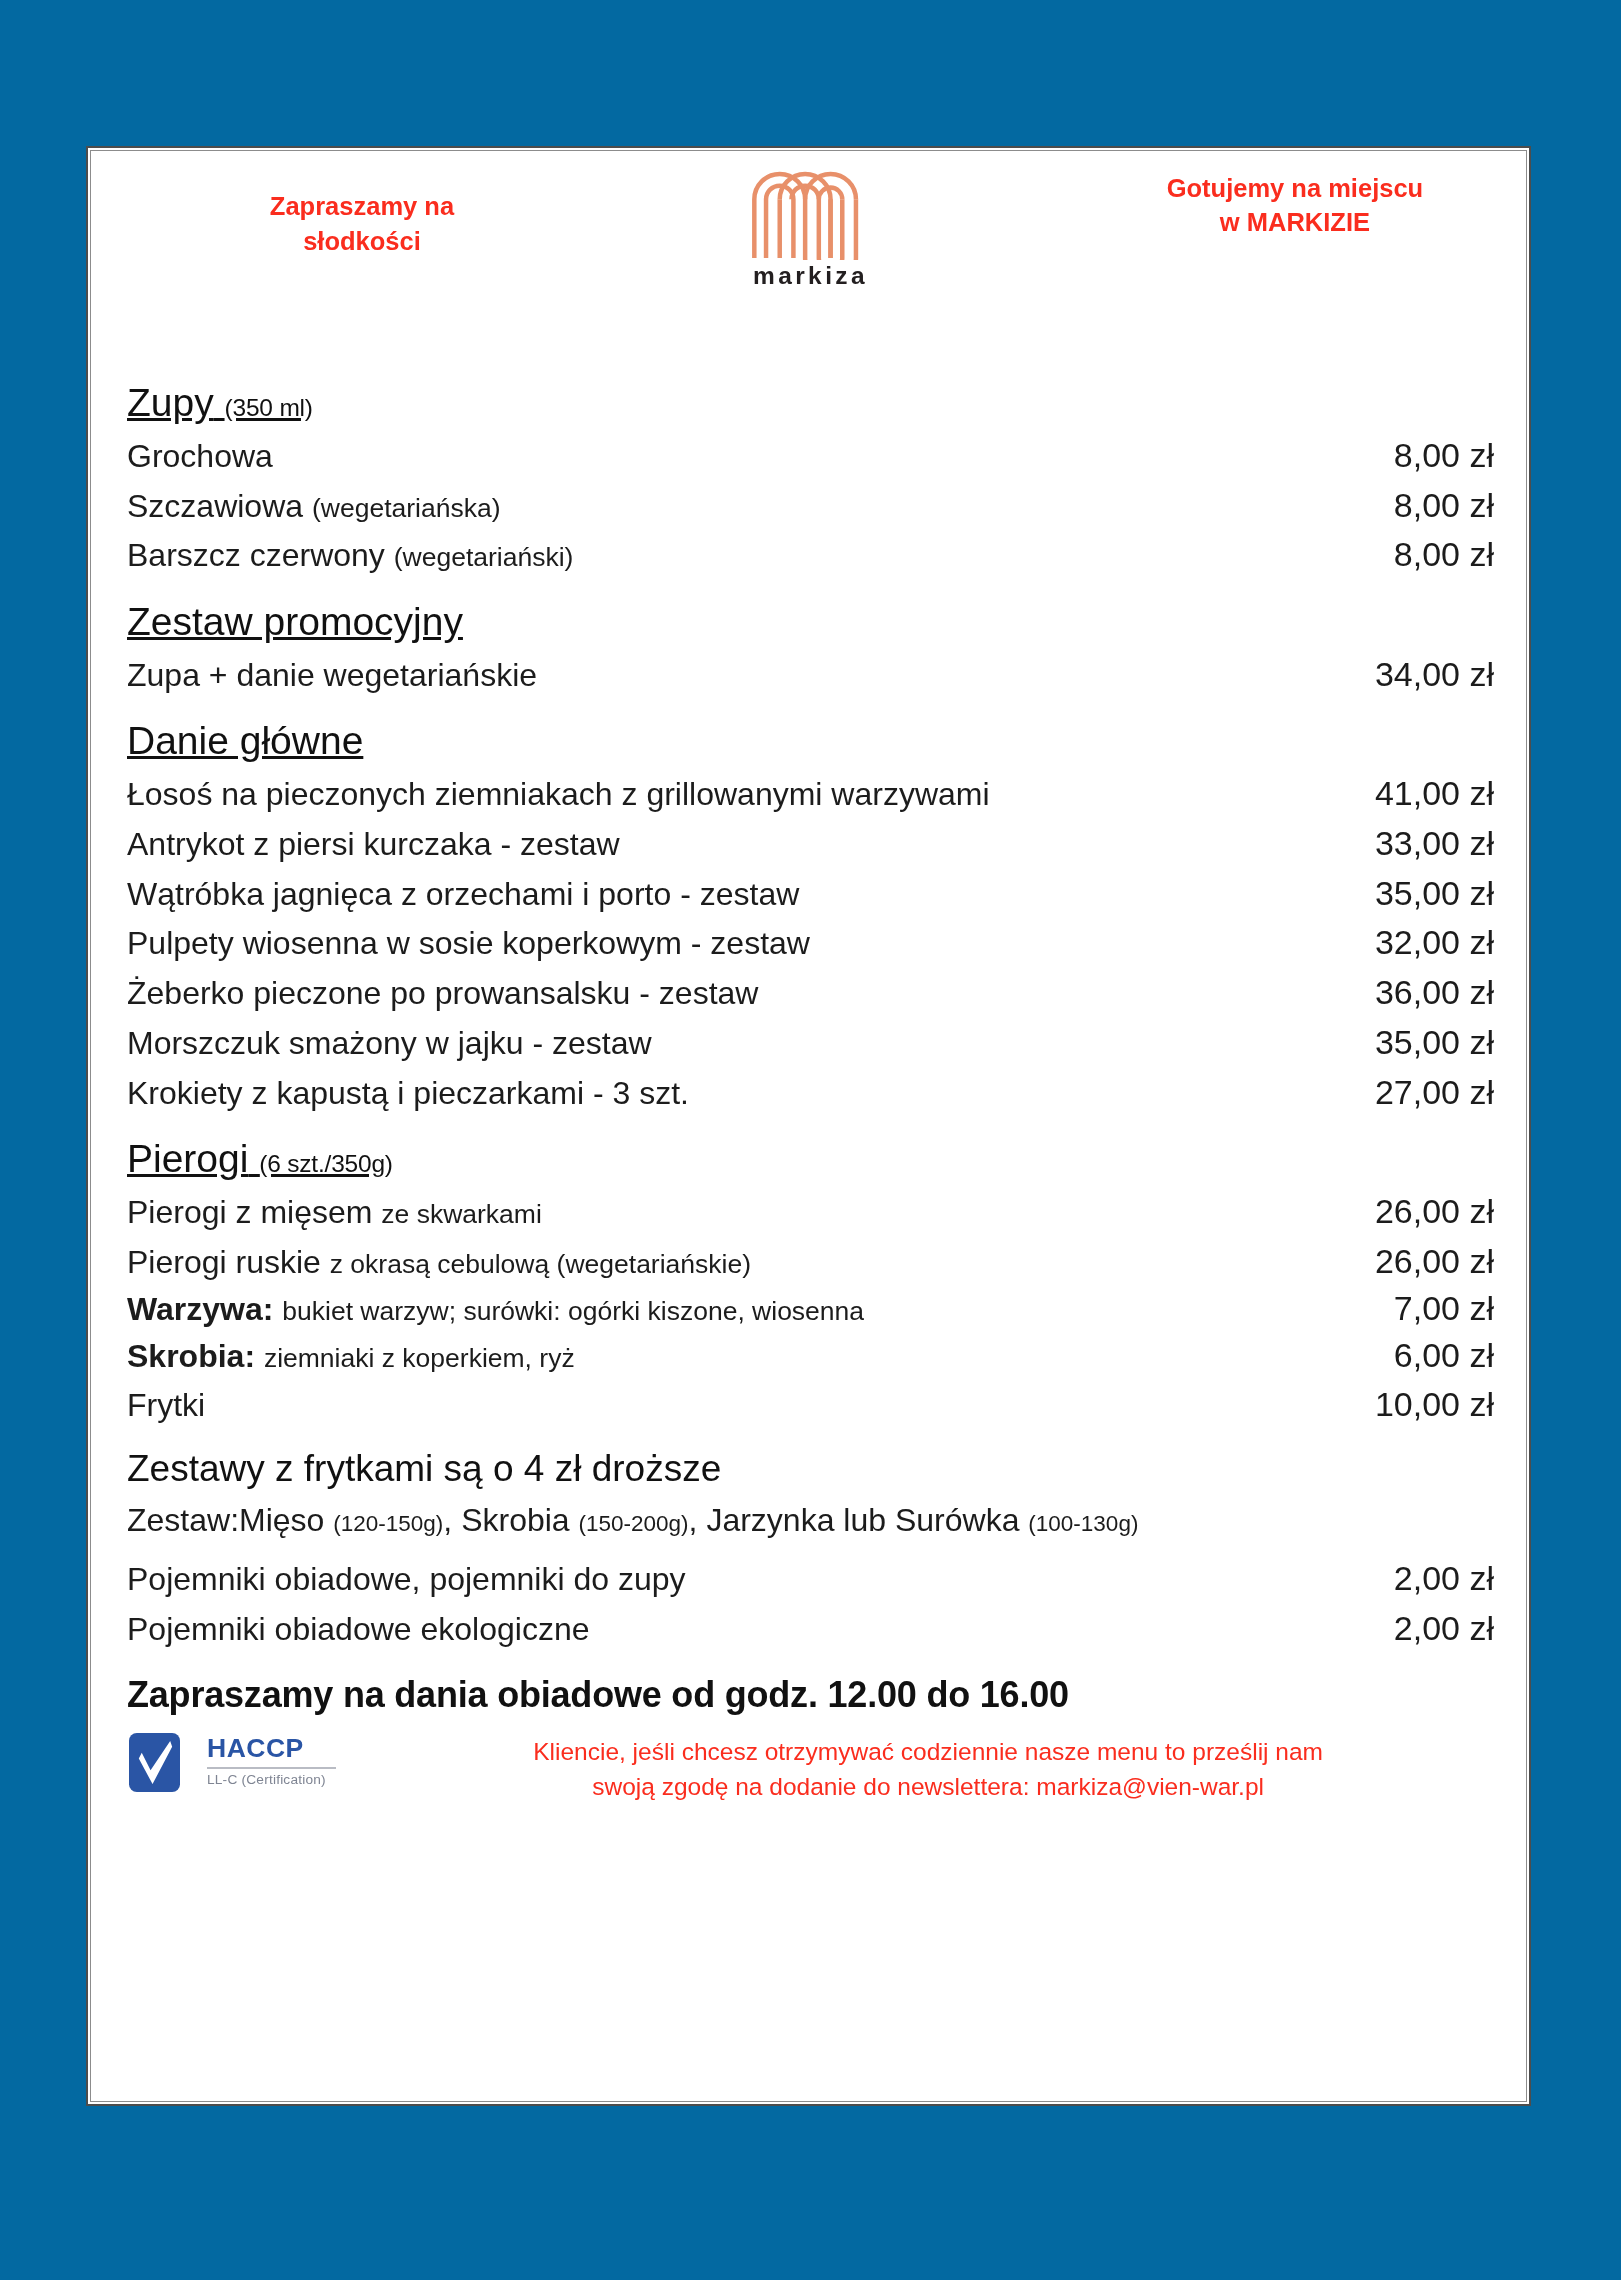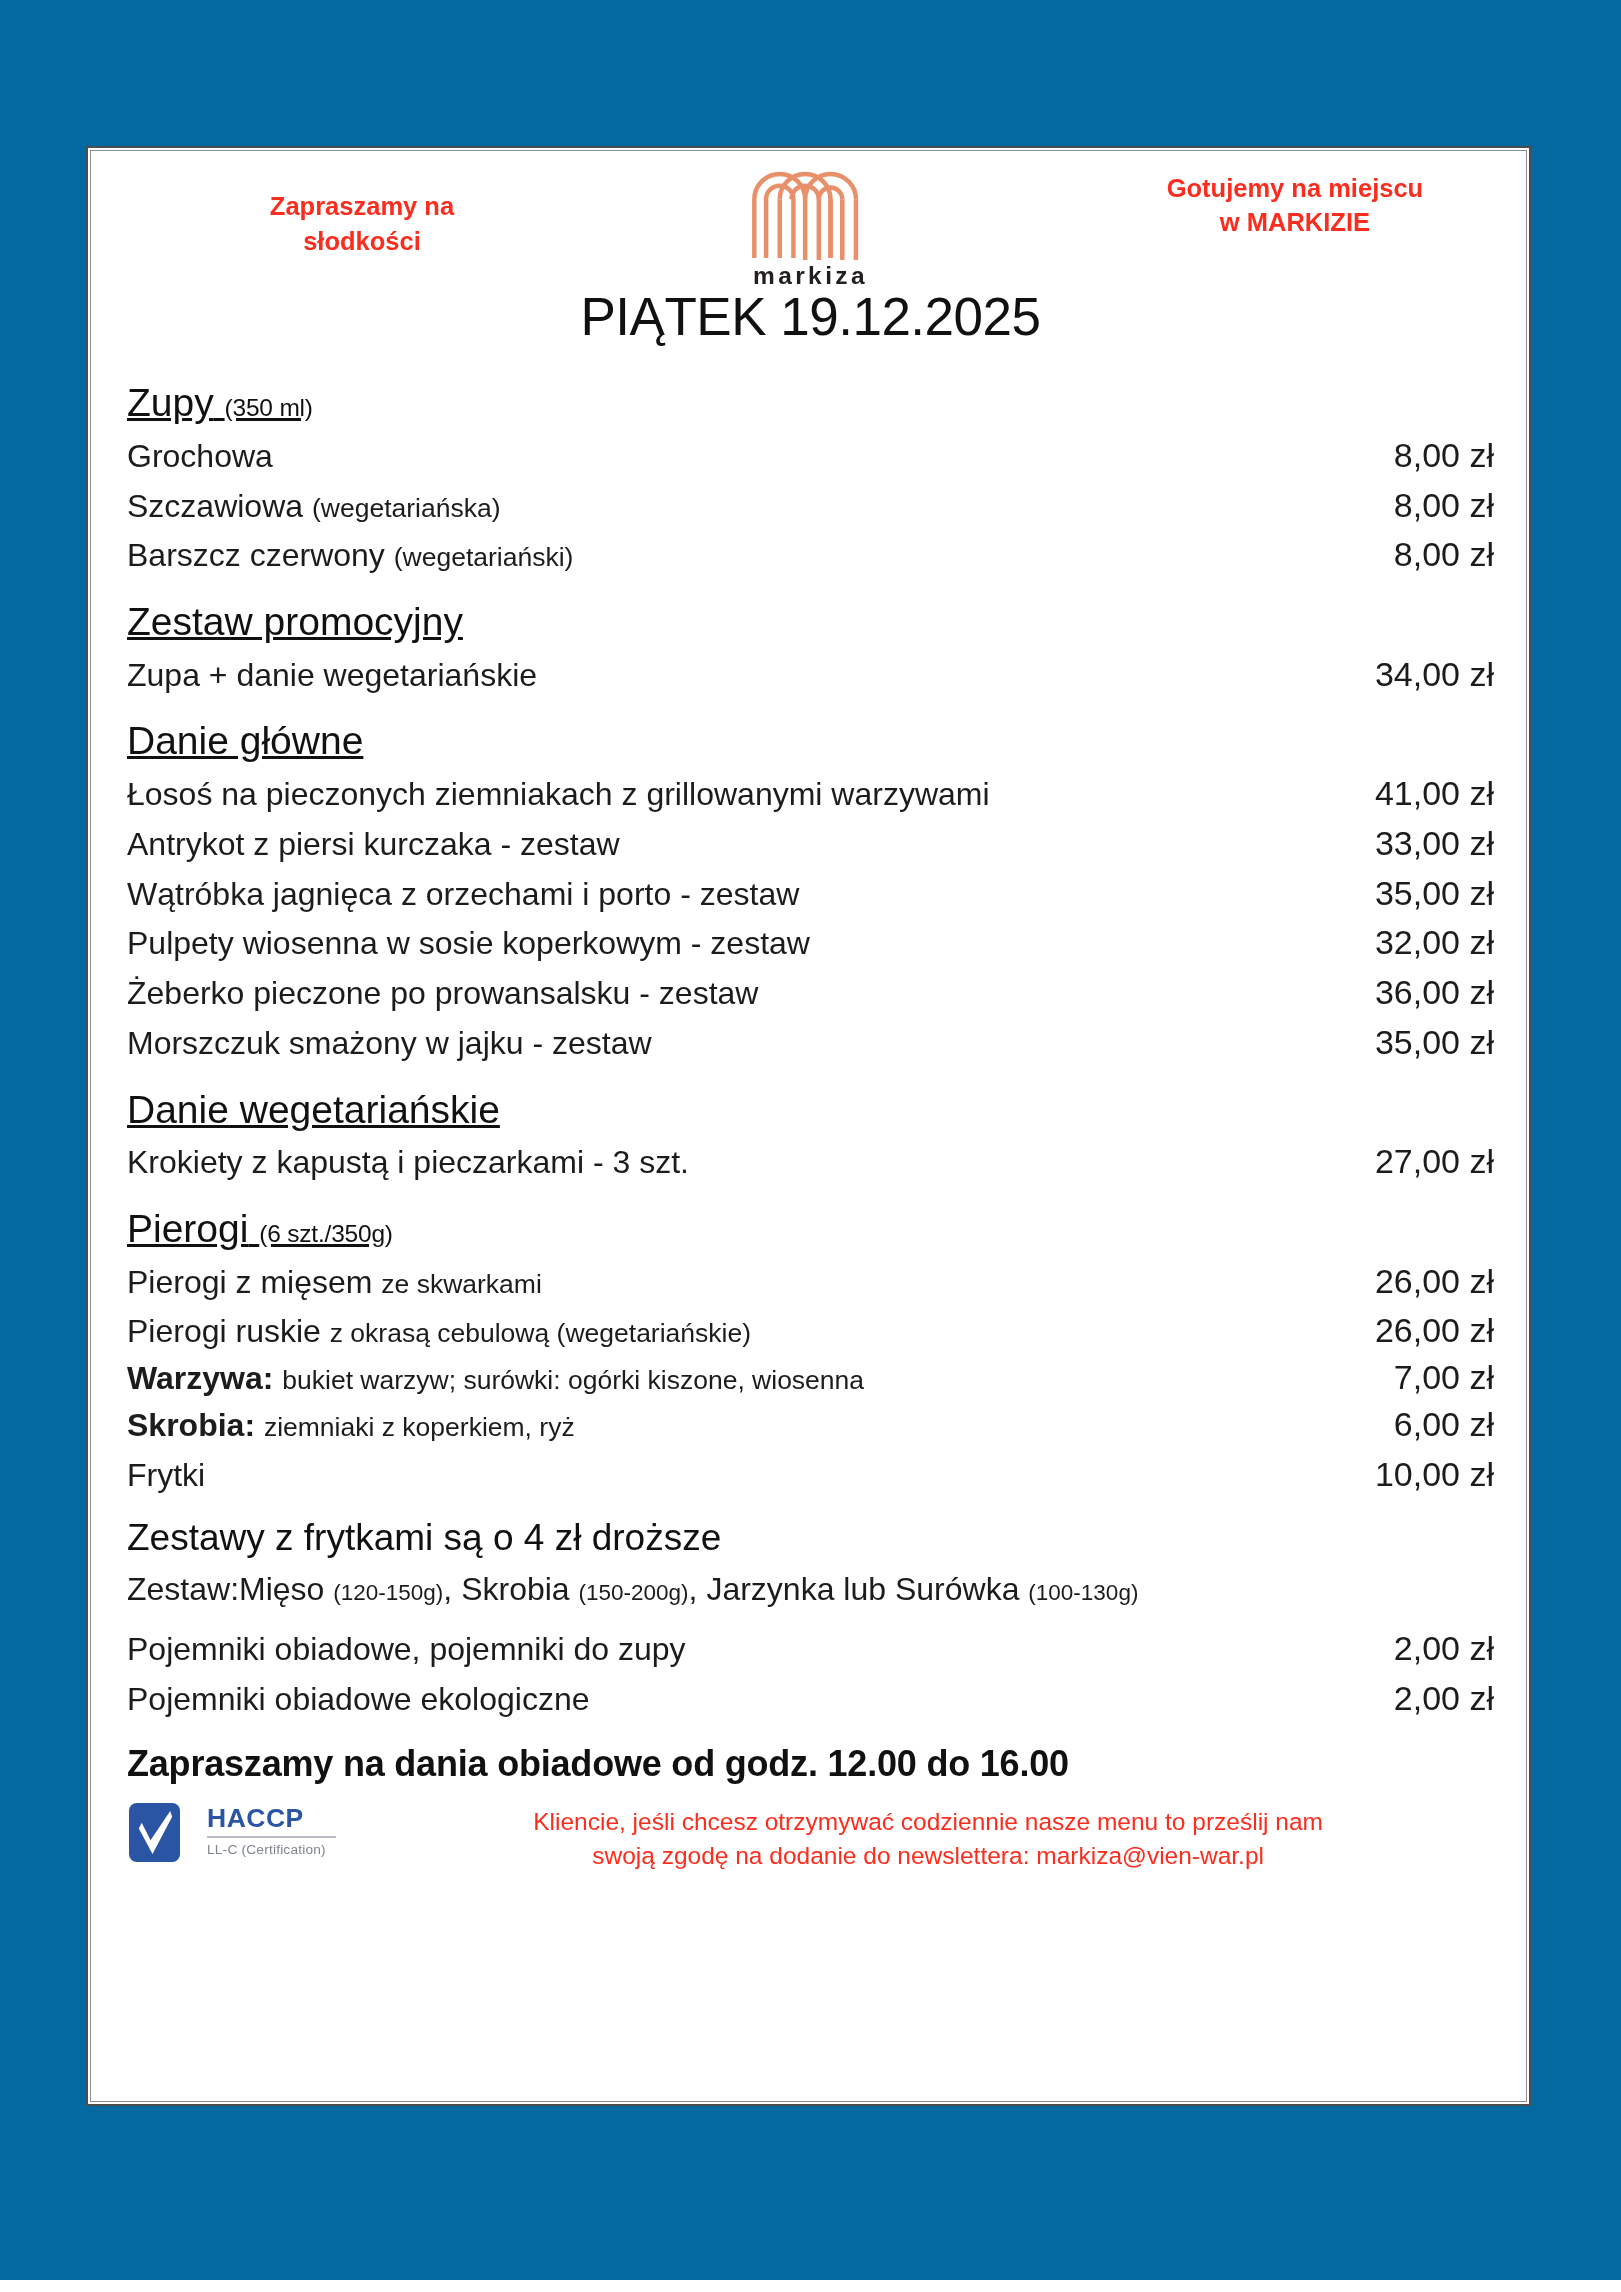--- a/index.html
+++ b/index.html
@@ -267,21 +267,20 @@
             </g>
           </svg>
           <span class="brand-name">markiza</span>
         </div>
 
         <div class="promo-right">
           <div>Gotujemy na miejscu</div>
           <div>w MARKIZIE</div>
         </div>
 
-        <div class="title">PIĄTEK 19.12.2025</div>
       </div>
 
       <div class="menu">
 
         <div class="sec-head">
           <span>Zupy</span>
           <span class="note">(350 ml)</span>
         </div>
 
         <div class="row item">
@@ -326,23 +325,20 @@
         </div>
         <div class="row item">
           <span class="label">Żeberko pieczone po prowansalsku - zestaw</span>
           <span class="price">36,00 zł</span>
         </div>
         <div class="row item">
           <span class="label">Morszczuk smażony w jajku - zestaw</span>
           <span class="price">35,00 zł</span>
         </div>
 
-        <div class="sec-head">
-          <span>Danie wegetariańskie</span>
-        </div>
         <div class="row item">
           <span class="label">Krokiety z kapustą i pieczarkami - 3 szt.</span>
           <span class="price">27,00 zł</span>
         </div>
 
         <div class="sec-head">
           <span>Pierogi</span>
           <span class="note">(6 szt./350g)</span>
         </div>
         <div class="row item">

